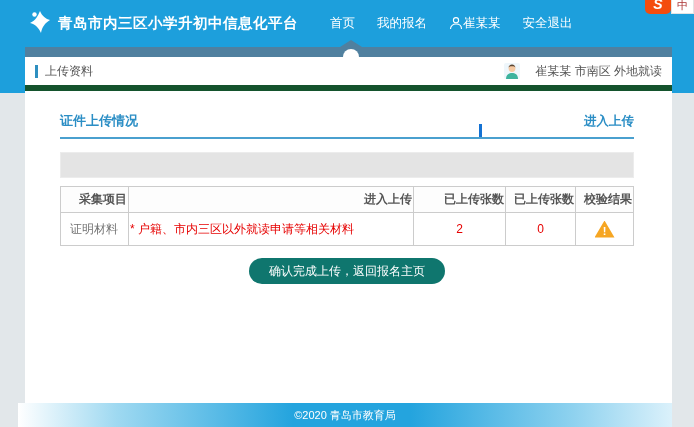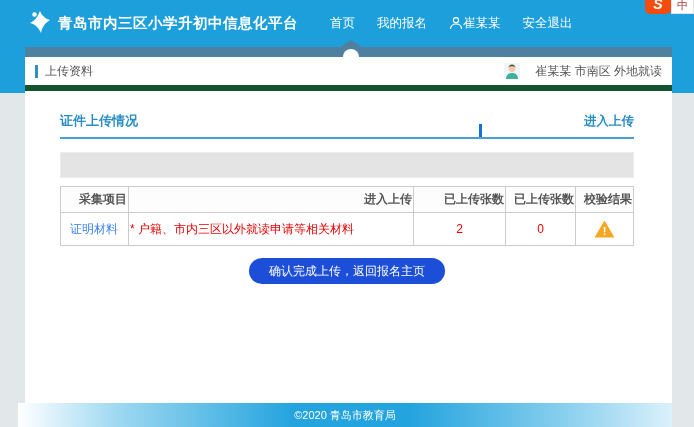--- a/index.html
+++ b/index.html
@@ -39,32 +39,32 @@
   .sec-action { font-size:12.5px; font-weight:bold; color:#2b8ec5; cursor:pointer; }
   .sec-underline { margin-top:7px; height:2px; background:#4aa0cf; position:relative; }
   .cursor-bar { position:absolute; left:419px; top:-13px; width:3px; height:13px; background:#1472d3; }
 
   .notice-box { margin-top:13px; height:24px; background:#e4e4e4; border:1px solid #ececec; }
 
   table.upload-table { margin-top:8px; width:100%; border-collapse:collapse; table-layout:fixed; font-size:12px; }
   .upload-table th, .upload-table td { border:1px solid #ccc; overflow:hidden; white-space:nowrap; }
   .upload-table th { height:23px; color:#555; font-weight:bold; text-align:right; background:#fdfdfd; }
   .upload-table td { height:30px; }
-  td.cell-cat { text-align:left; padding-left:9px; color:#3b82f6; }
+  td.cell-cat { text-align:left; padding-left:9px; color:#737373; }
   td.cell-mat { color:#e60000; }
   td.cell-num { text-align:center; color:#e60000; }
   td.cell-status { text-align:center; }
 
   .warning-icon { display:inline-block; position:relative; width:20px; height:17px; vertical-align:middle;
       background:#f6a623; clip-path:polygon(50% 0,100% 100%,0 100%); }
   .warning-icon::after { content:"!"; position:absolute; left:0; right:0; bottom:0; text-align:center;
       color:#fff; font-weight:bold; font-size:11px; line-height:13px; }
 
   .btn-row { text-align:center; margin-top:12px; }
-  .confirm-btn { background:#1d4ed8; color:#fff; border:none; border-radius:14px; height:26px;
+  .confirm-btn { background:#0f766e; color:#fff; border:none; border-radius:14px; height:26px;
       padding:0 20px; font-size:12px; cursor:pointer; font-family:inherit; }
 
   
   .footer { position:absolute; left:18px; top:403px; width:654px; height:36px; line-height:24px;
       text-align:center; font-size:11px; color:#fff;
       background:linear-gradient(90deg,#ffffff 0%,#9fd9f1 15%,#24a4de 42%,#24a4de 60%,#8fd2ef 85%,#dbf1fb 100%); }
 
   
   .ime { position:absolute; top:-4px; right:0; display:flex; height:18px; z-index:5; }
   .ime-sogou { width:26px; background:#f44c0e; border-radius:0 0 5px 5px; color:#fff; font-weight:bold;

